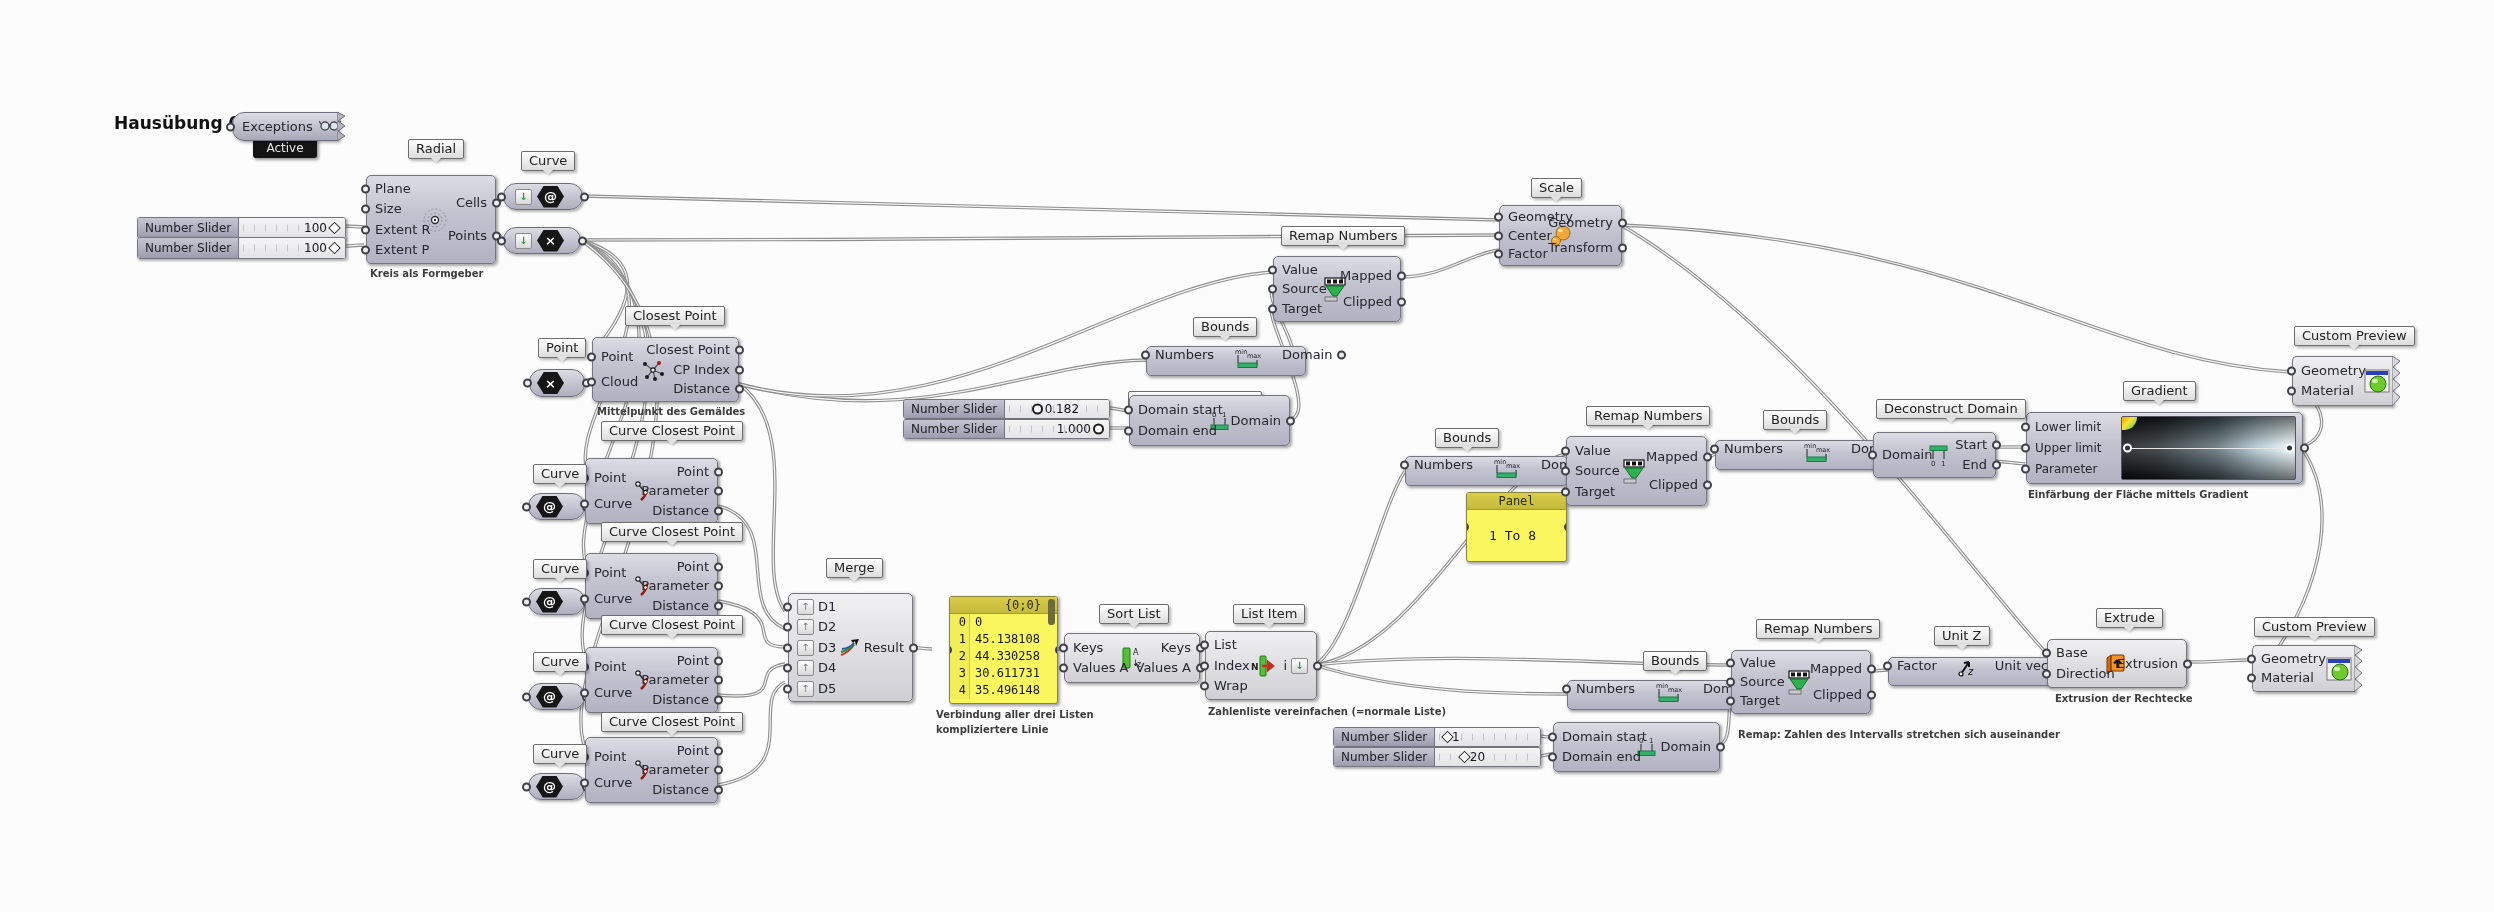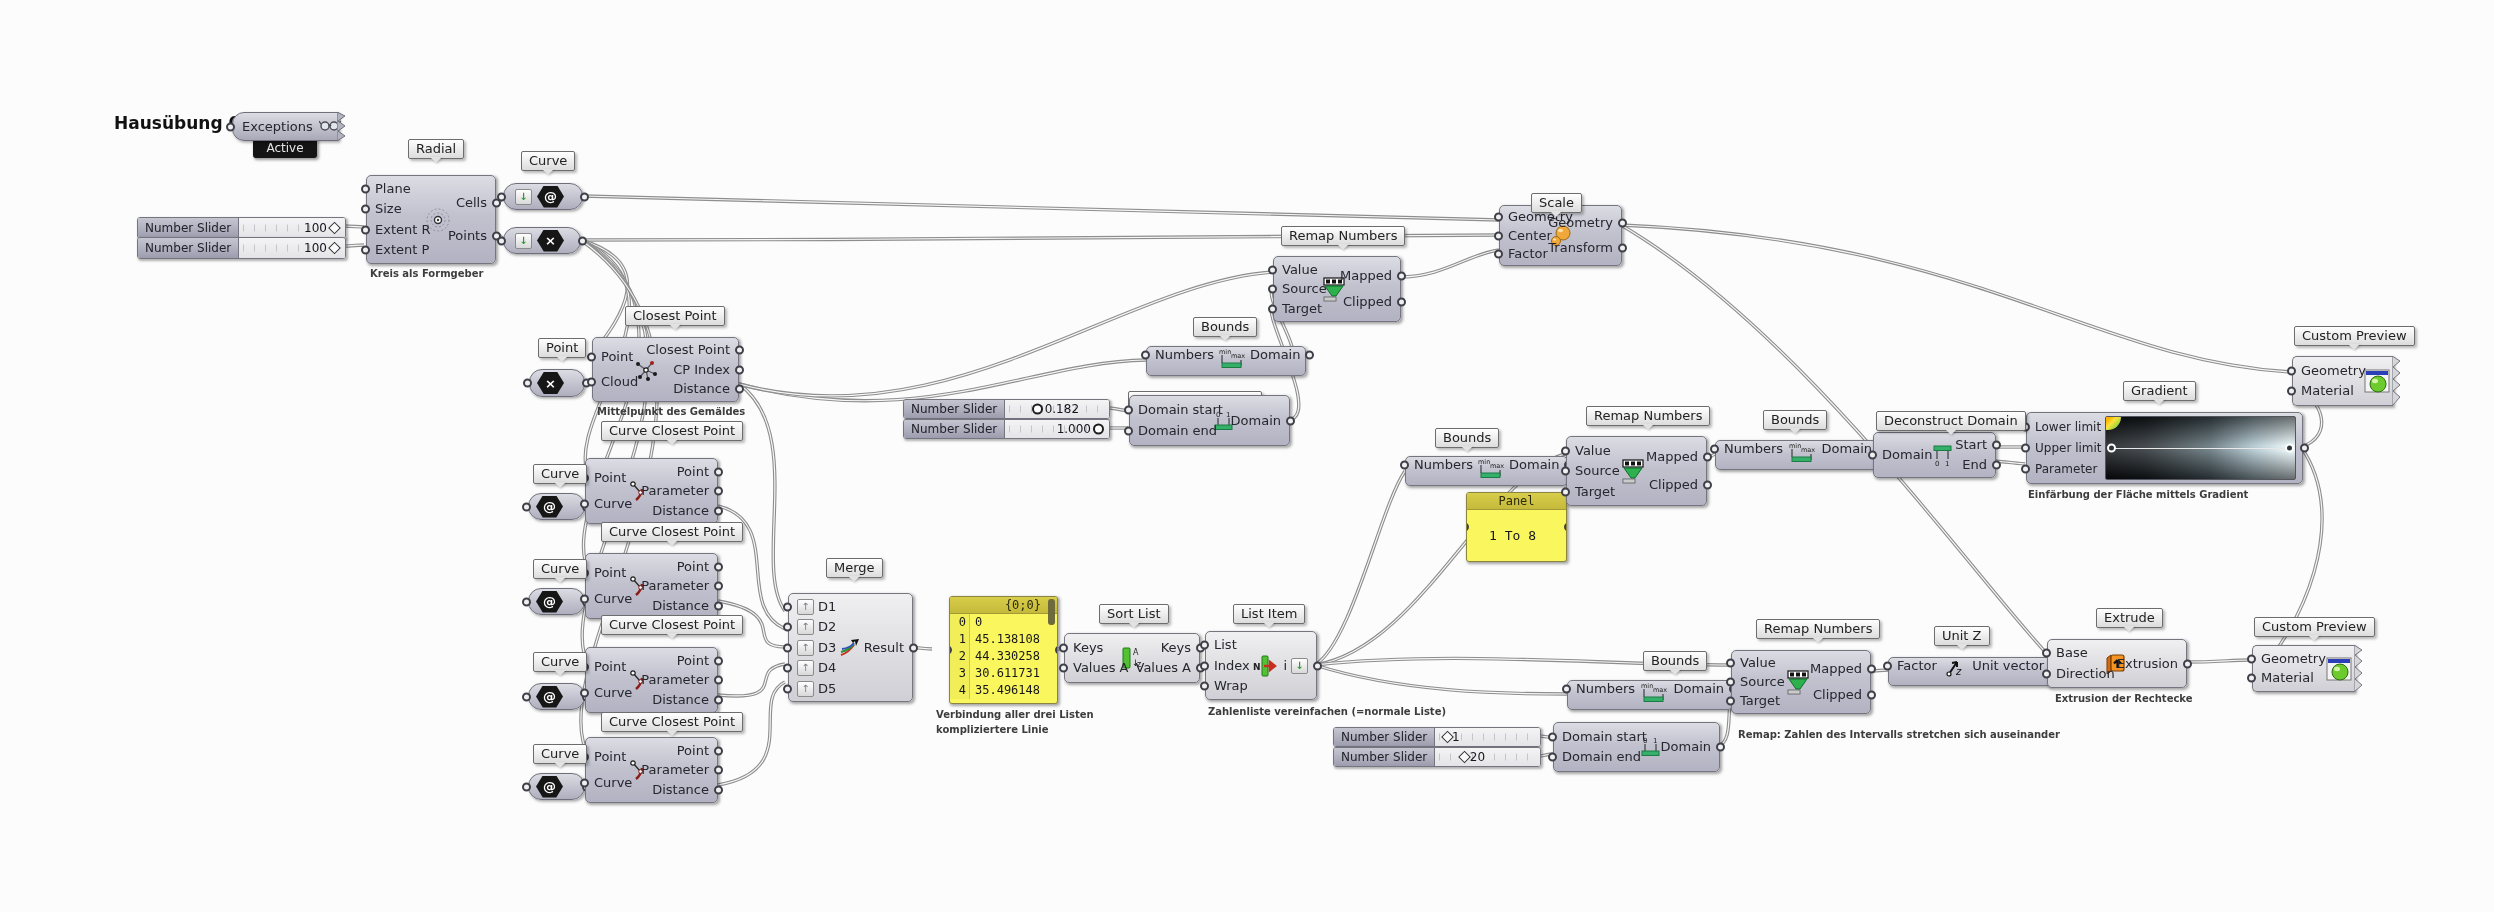--- a/index.html
+++ b/index.html
@@ -7,21 +7,21 @@
     font-family:"DejaVu Sans","Liberation Sans",sans-serif;color:#26262e;}
   
   #wires{position:absolute;left:0;top:0;z-index:1;}
   #wires path{fill:none;}
   .wo{stroke:#8e8e8e;stroke-width:3.4;fill:none;}
   .wi{stroke:#f7f7f7;stroke-width:1.2;fill:none;}
   
   .comp{position:absolute;z-index:2;display:flex;justify-content:space-between;align-items:stretch;
     background:linear-gradient(180deg,#dcdce4 0%,#c2c2cf 45%,#b2b2c2 100%);
     border:1px solid #75757f;border-radius:5px;box-shadow:1.5px 1.5px 3px rgba(0,0,0,.35);
-    font-size:13px;}
+    font-size:13px;gap:16px;}
   .comp.light{background:linear-gradient(180deg,#f0f0f2 0%,#dedee2 55%,#cfcfd5 100%);}
   .col{display:flex;flex-direction:column;justify-content:space-evenly;min-width:0;}
   .col.in{padding-left:8px;align-items:flex-start;}
   .col.out{padding-right:8px;align-items:flex-end;text-align:right;margin-left:auto;}
   .col .row{position:relative;line-height:14px;white-space:nowrap;}
   .col.in .row::before,.pin::before{content:'';position:absolute;left:-14px;top:50%;transform:translateY(-50%);
     width:5px;height:5px;border:2px solid #3f3f49;border-radius:50%;background:#efefef;}
   .col.out .row::after,.pout::after{content:'';position:absolute;right:-14px;top:50%;transform:translateY(-50%);
     width:5px;height:5px;border:2px solid #3f3f49;border-radius:50%;background:#efefef;}
   .nicon{display:flex;align-items:center;justify-content:center;margin:0 3px;flex:0 0 auto;}
@@ -736,21 +736,21 @@
           <path d="M4 10 L22 10 L15 20 L11 20 Z" fill="#2eb04e" stroke="#0d6e2a" stroke-width="1"></path>
           <rect x="3" y="21" width="12" height="4" fill="#e8e8e8" stroke="#555" stroke-width="0.8"></rect>
           <path d="M4 21 v4 M6 21 v4 M8 21 v4 M10 21 v4 M12 21 v4 M14 21 v4" stroke="#888" stroke-width="0.6"></path>
         </svg>
       </span>
     <div class="col out">
         <div class="row">Mapped</div>
         <div class="row">Clipped</div>
       </div>
   </div>
-  <div class="tag" style="left:1531px;top:193px;">Scale</div>
+  <div class="tag" style="left:1531px;top:178px;">Scale</div>
   <div class="comp" style="left:1499px;top:205px;width:121px;height:59px;">
     <div class="col in">
         <div class="row">Geometry</div>
         <div class="row">Center</div>
         <div class="row">Factor</div>
       </div>
     <span class="nicon">
         <svg width="24" height="24" viewBox="0 0 24 24">
           <circle cx="14" cy="9" r="7" fill="#f0a83c" stroke="#9c6a14" stroke-width="1"></circle>
           <ellipse cx="11.5" cy="6.5" rx="2.5" ry="1.8" fill="#ffe3a8"></ellipse>
@@ -811,21 +811,21 @@
     <span class="nicon">
         <svg width="30" height="24" viewBox="0 0 30 24">
           <text x="2" y="7" font-size="6.5" fill="#222" font-family="DejaVu Sans">min</text>
           <text x="14" y="11" font-size="6.5" fill="#222" font-family="DejaVu Sans">max</text>
           <path d="M5 8 v8 M24 13 v6" stroke="#222" stroke-width="1"></path>
           <rect x="5" y="16" width="19" height="4.5" fill="#35b06a" stroke="#1c7a44" stroke-width="1"></rect>
         </svg>
       </span>
     <span class="pout">Domain</span>
   </div>
-  <div class="tag" style="left:1876px;top:411px;">Deconstruct Domain</div>
+  <div class="tag" style="left:1876px;top:399px;">Deconstruct Domain</div>
   <div class="comp" style="left:1873px;top:432px;width:121px;height:44px;">
     <div class="col in">
       <div class="row">Domain</div>
     </div>
     <span class="nicon">
         <svg width="26" height="24" viewBox="0 0 26 24">
           <rect x="4" y="3" width="17" height="4.5" fill="#35b06a" stroke="#1c7a44" stroke-width="1"></rect>
           <path d="M7 8 v8 M18 8 v8" stroke="#222" stroke-width="1"></path>
           <text x="5" y="23" font-size="7" fill="#222" font-family="DejaVu Sans">0</text>
           <text x="15" y="23" font-size="7" fill="#222" font-family="DejaVu Sans">1</text>

